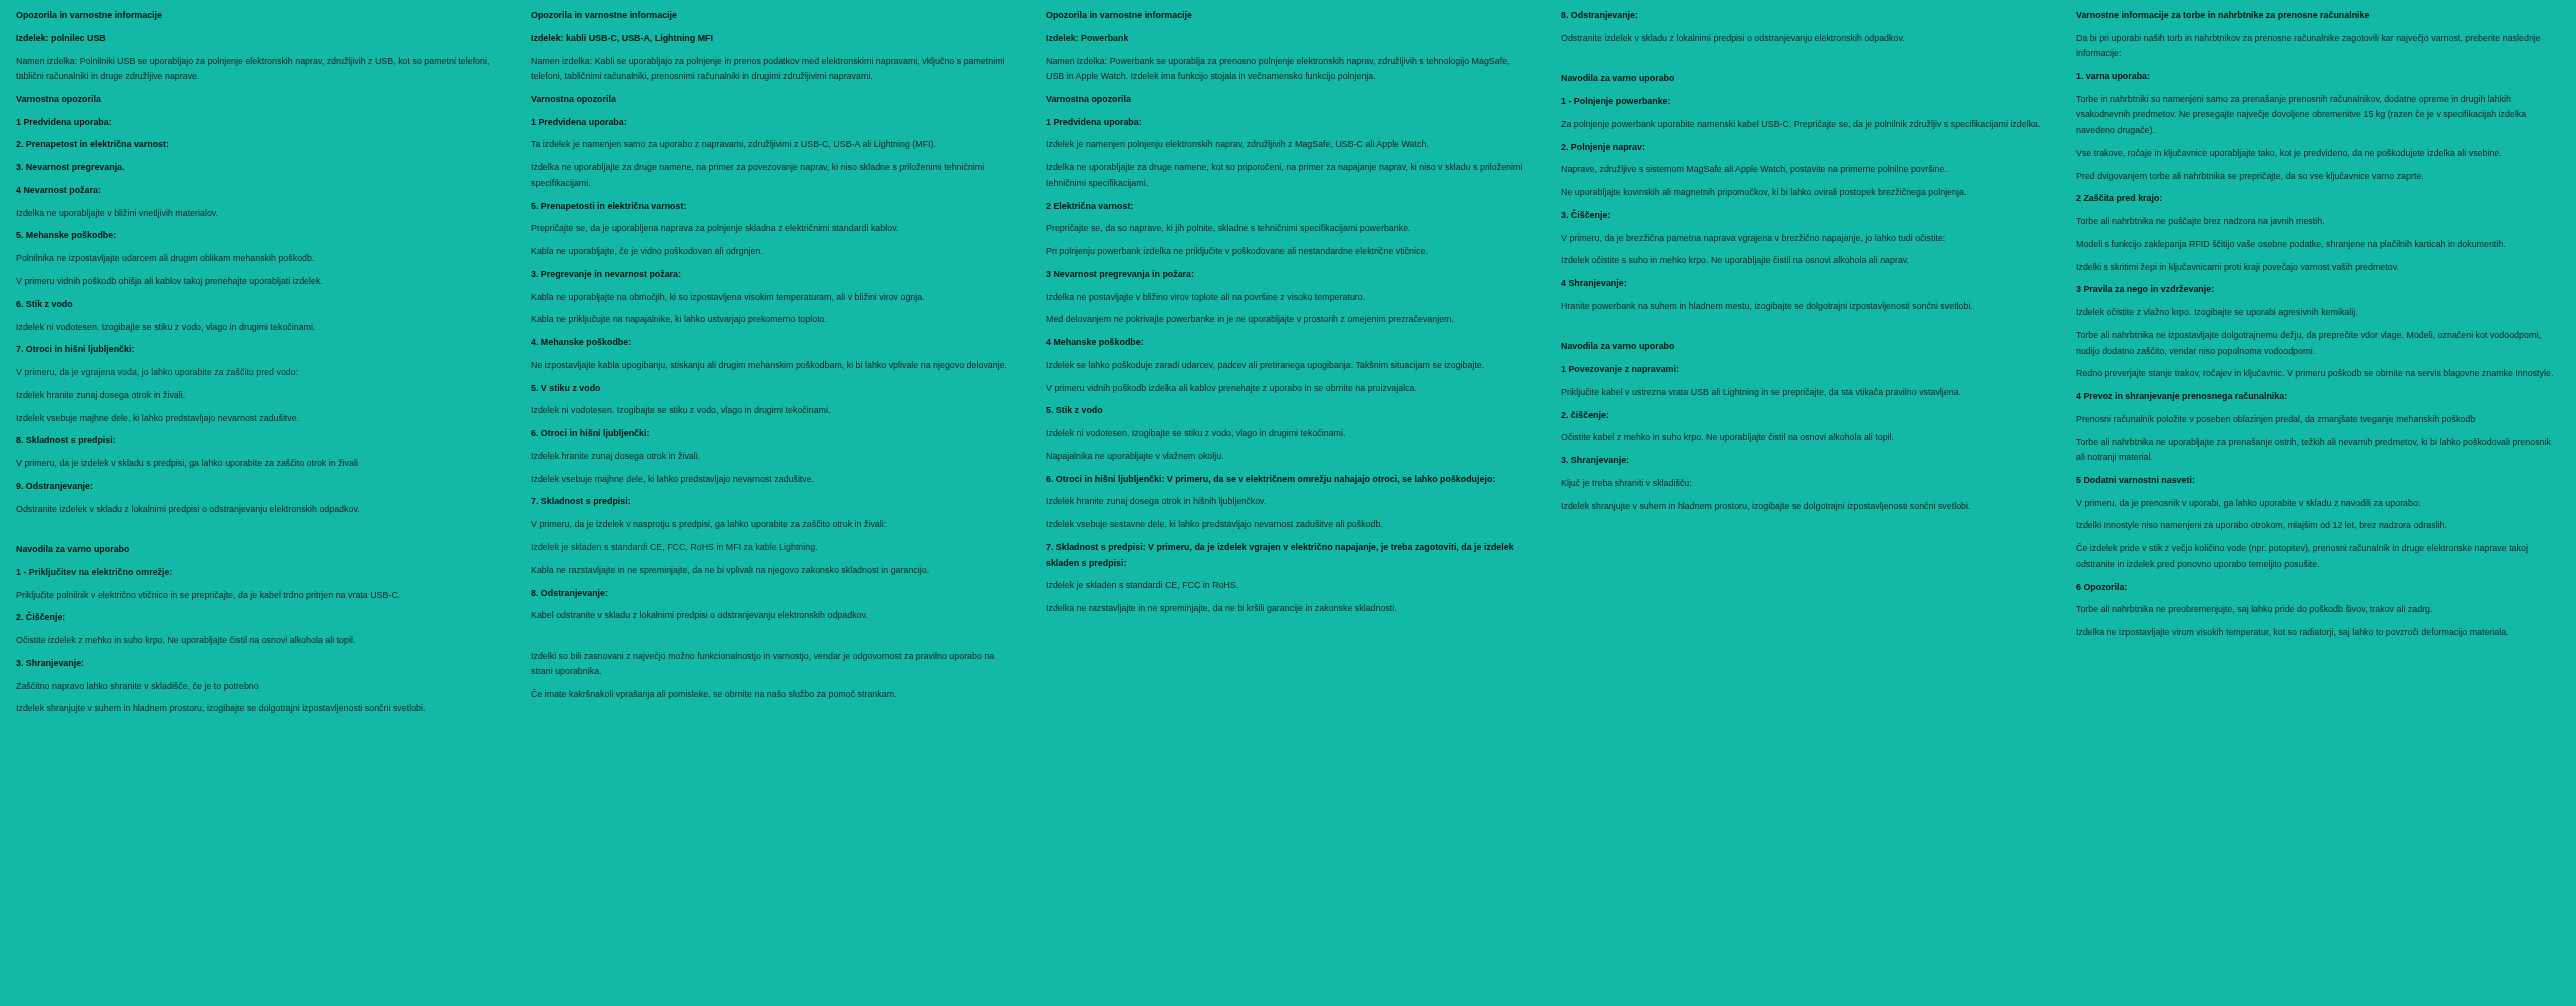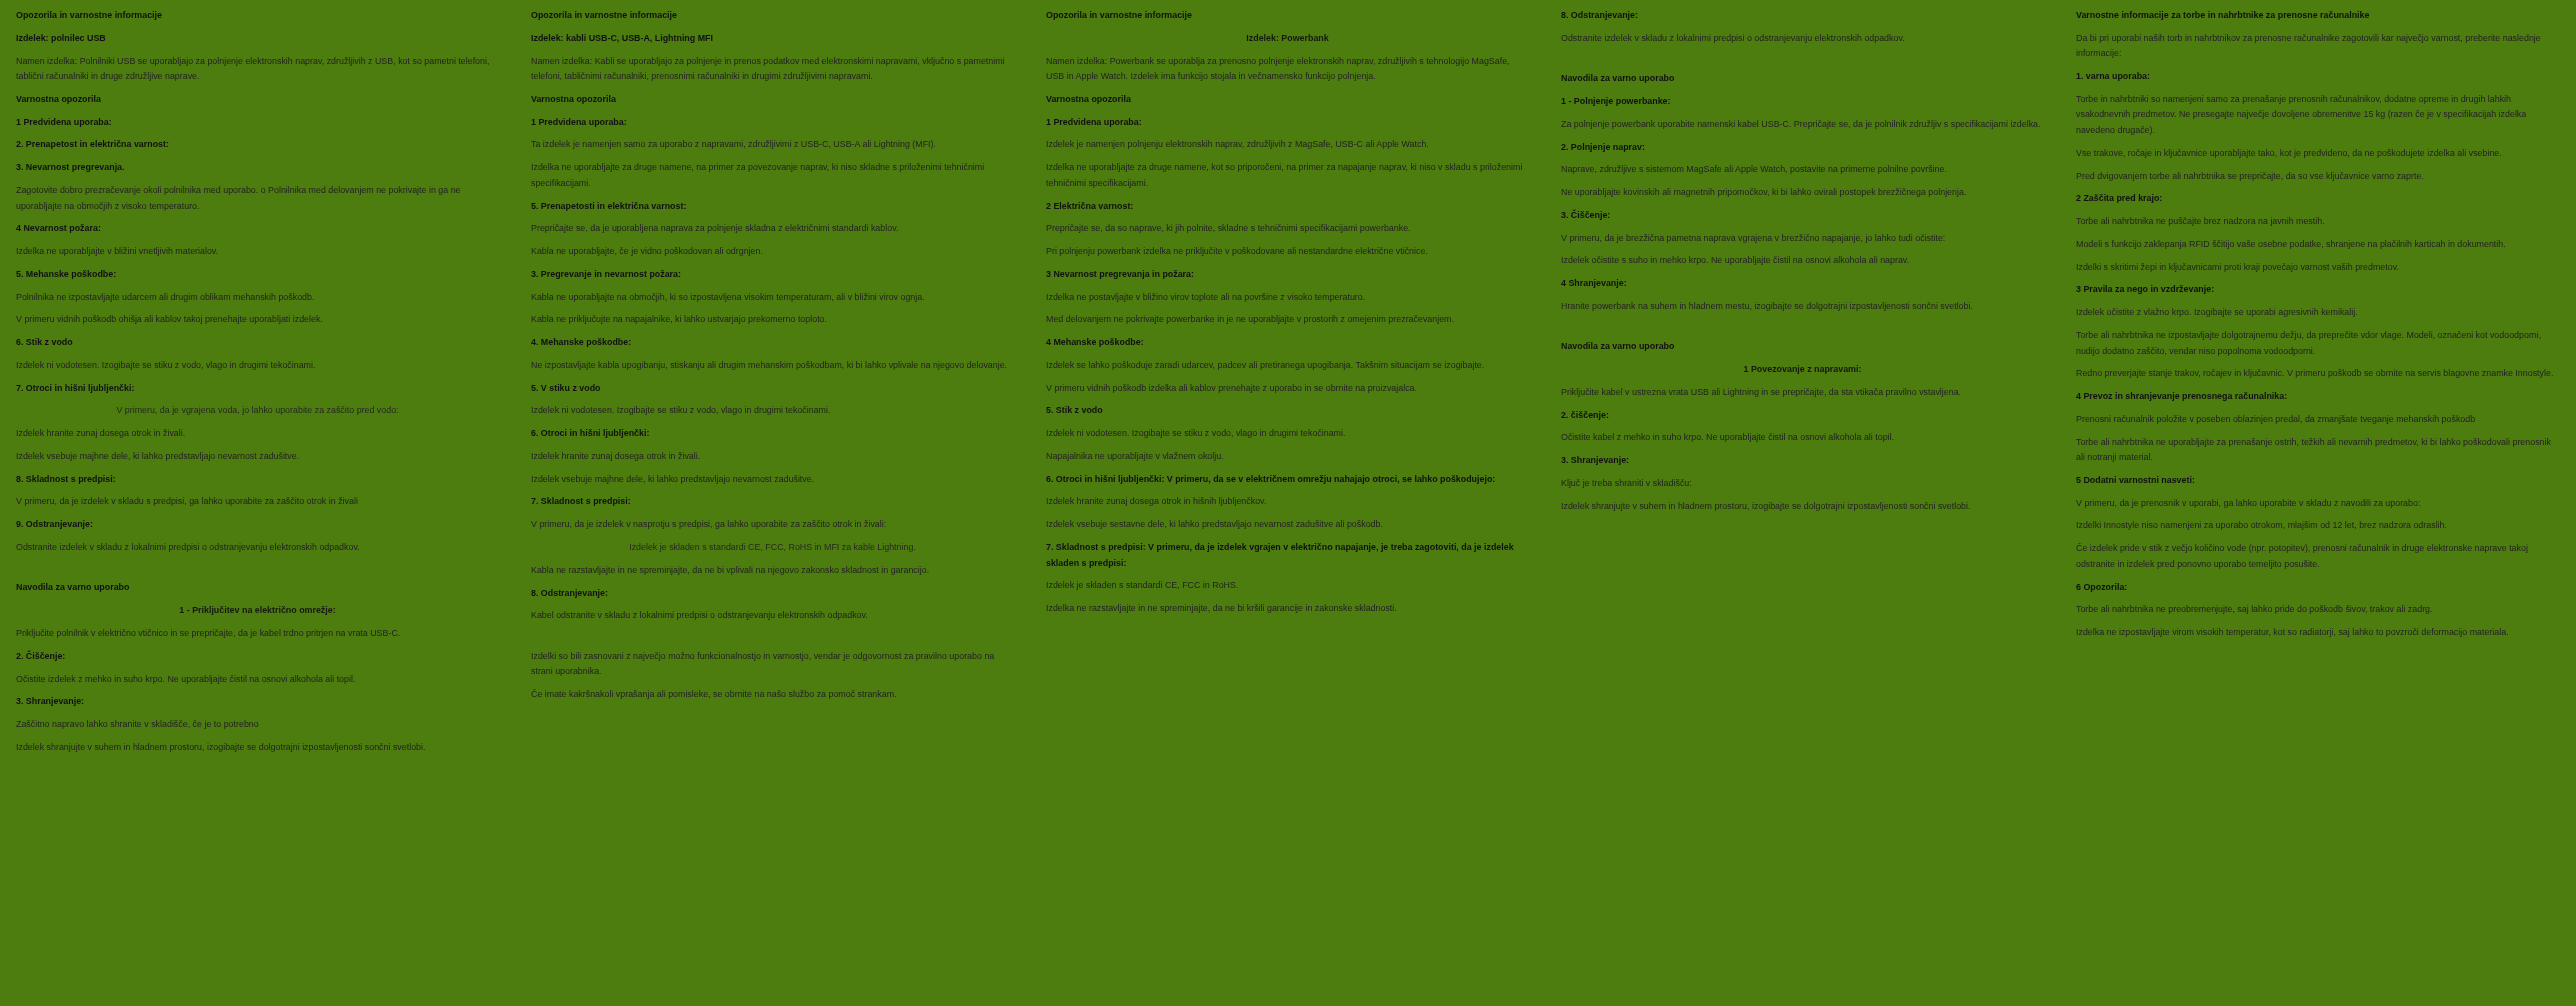--- a/index.html
+++ b/index.html
@@ -9,21 +9,21 @@
     width: 2576px;
     height: 1006px;
     overflow: hidden;
     font-family: "Liberation Sans", "DejaVu Sans", sans-serif;
     color: #1c1c1c;
   }
   .doc-page {
     box-sizing: border-box;
     width: 2576px;
     height: 1006px;
-    background: #4d7c0f;
+    background: #14b8a6;
     padding: 8px 16px 0 16px;
   }
   .doc-columns {
     display: grid;
     grid-template-columns: repeat(5, 483px);
     column-gap: 32px;
     align-items: start;
   }
   .doc-column {
     min-width: 0;
@@ -41,37 +41,35 @@
     line-height: 1.75;
     margin: 0 0 7.2px 0;
     color: #222222;
   }
   .block-gap {
     height: 17.7px;
   }
   .smudged {
     filter: blur(0.4px);
     opacity: 0.92;
-    text-align: center;
   }
 </style>
 </head>
 <body>
 
 <main class="doc-page">
   <div class="doc-columns">
       <section class="doc-column">
         <h3 class="doc-heading">Opozorila in varnostne informacije</h3>
         <h3 class="doc-heading">Izdelek: polnilec USB</h3>
         <p class="doc-paragraph">Namen izdelka: Polnilniki USB se uporabljajo za polnjenje elektronskih naprav, združljivih z USB, kot so pametni telefoni, tablični računalniki in druge združljive naprave.</p>
         <h3 class="doc-heading">Varnostna opozorila</h3>
         <h3 class="doc-heading">1 Predvidena uporaba:</h3>
         <h3 class="doc-heading">2. Prenapetost in električna varnost:</h3>
         <h3 class="doc-heading">3. Nevarnost pregrevanja.</h3>
-        <p class="doc-paragraph">Zagotovite dobro prezračevanje okoli polnilnika med uporabo. o Polnilnika med delovanjem ne pokrivajte in ga ne uporabljajte na območjih z visoko temperaturo.</p>
         <h3 class="doc-heading">4 Nevarnost požara:</h3>
         <p class="doc-paragraph">Izdelka ne uporabljajte v bližini vnetljivih materialov.</p>
         <h3 class="doc-heading">5. Mehanske poškodbe:</h3>
         <p class="doc-paragraph">Polnilnika ne izpostavljajte udarcem ali drugim oblikam mehanskih poškodb.</p>
         <p class="doc-paragraph">V primeru vidnih poškodb ohišja ali kablov takoj prenehajte uporabljati izdelek.</p>
         <h3 class="doc-heading">6. Stik z vodo</h3>
         <p class="doc-paragraph">Izdelek ni vodotesen. Izogibajte se stiku z vodo, vlago in drugimi tekočinami.</p>
         <h3 class="doc-heading">7. Otroci in hišni ljubljenčki:</h3>
         <p class="doc-paragraph smudged">V primeru, da je vgrajena voda, jo lahko uporabite za zaščito pred vodo:</p>
         <p class="doc-paragraph">Izdelek hranite zunaj dosega otrok in živali.</p>

